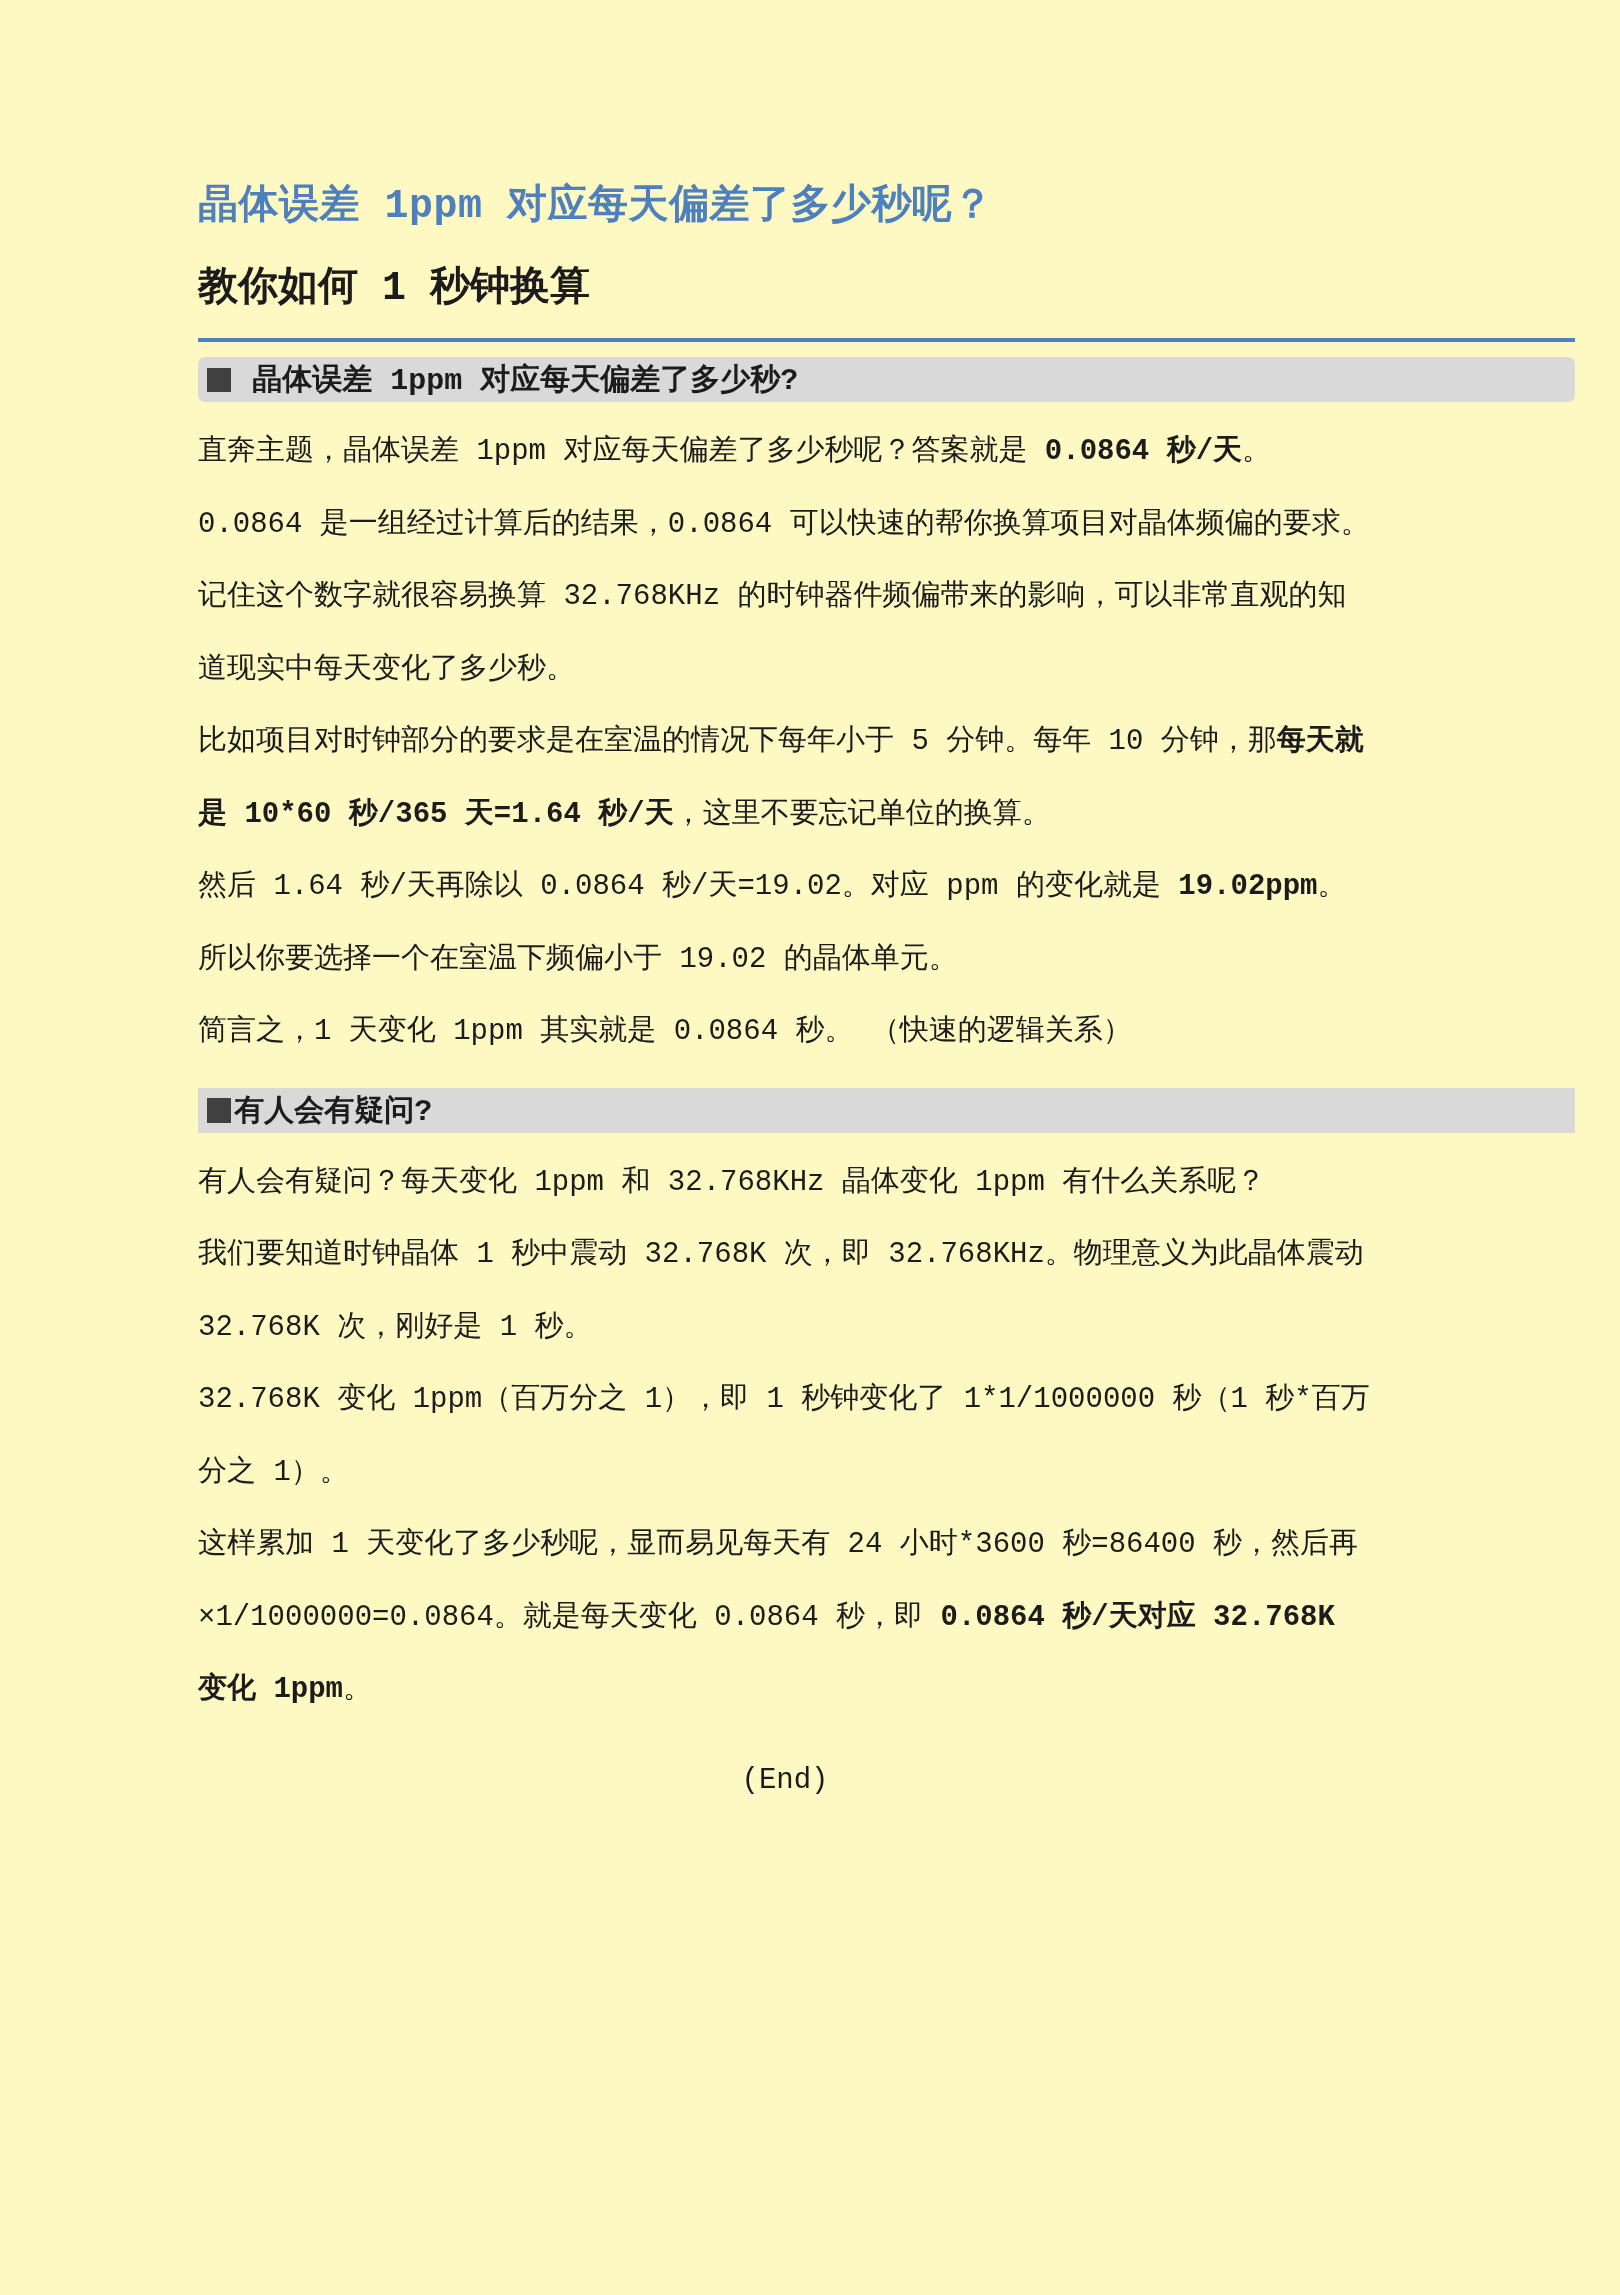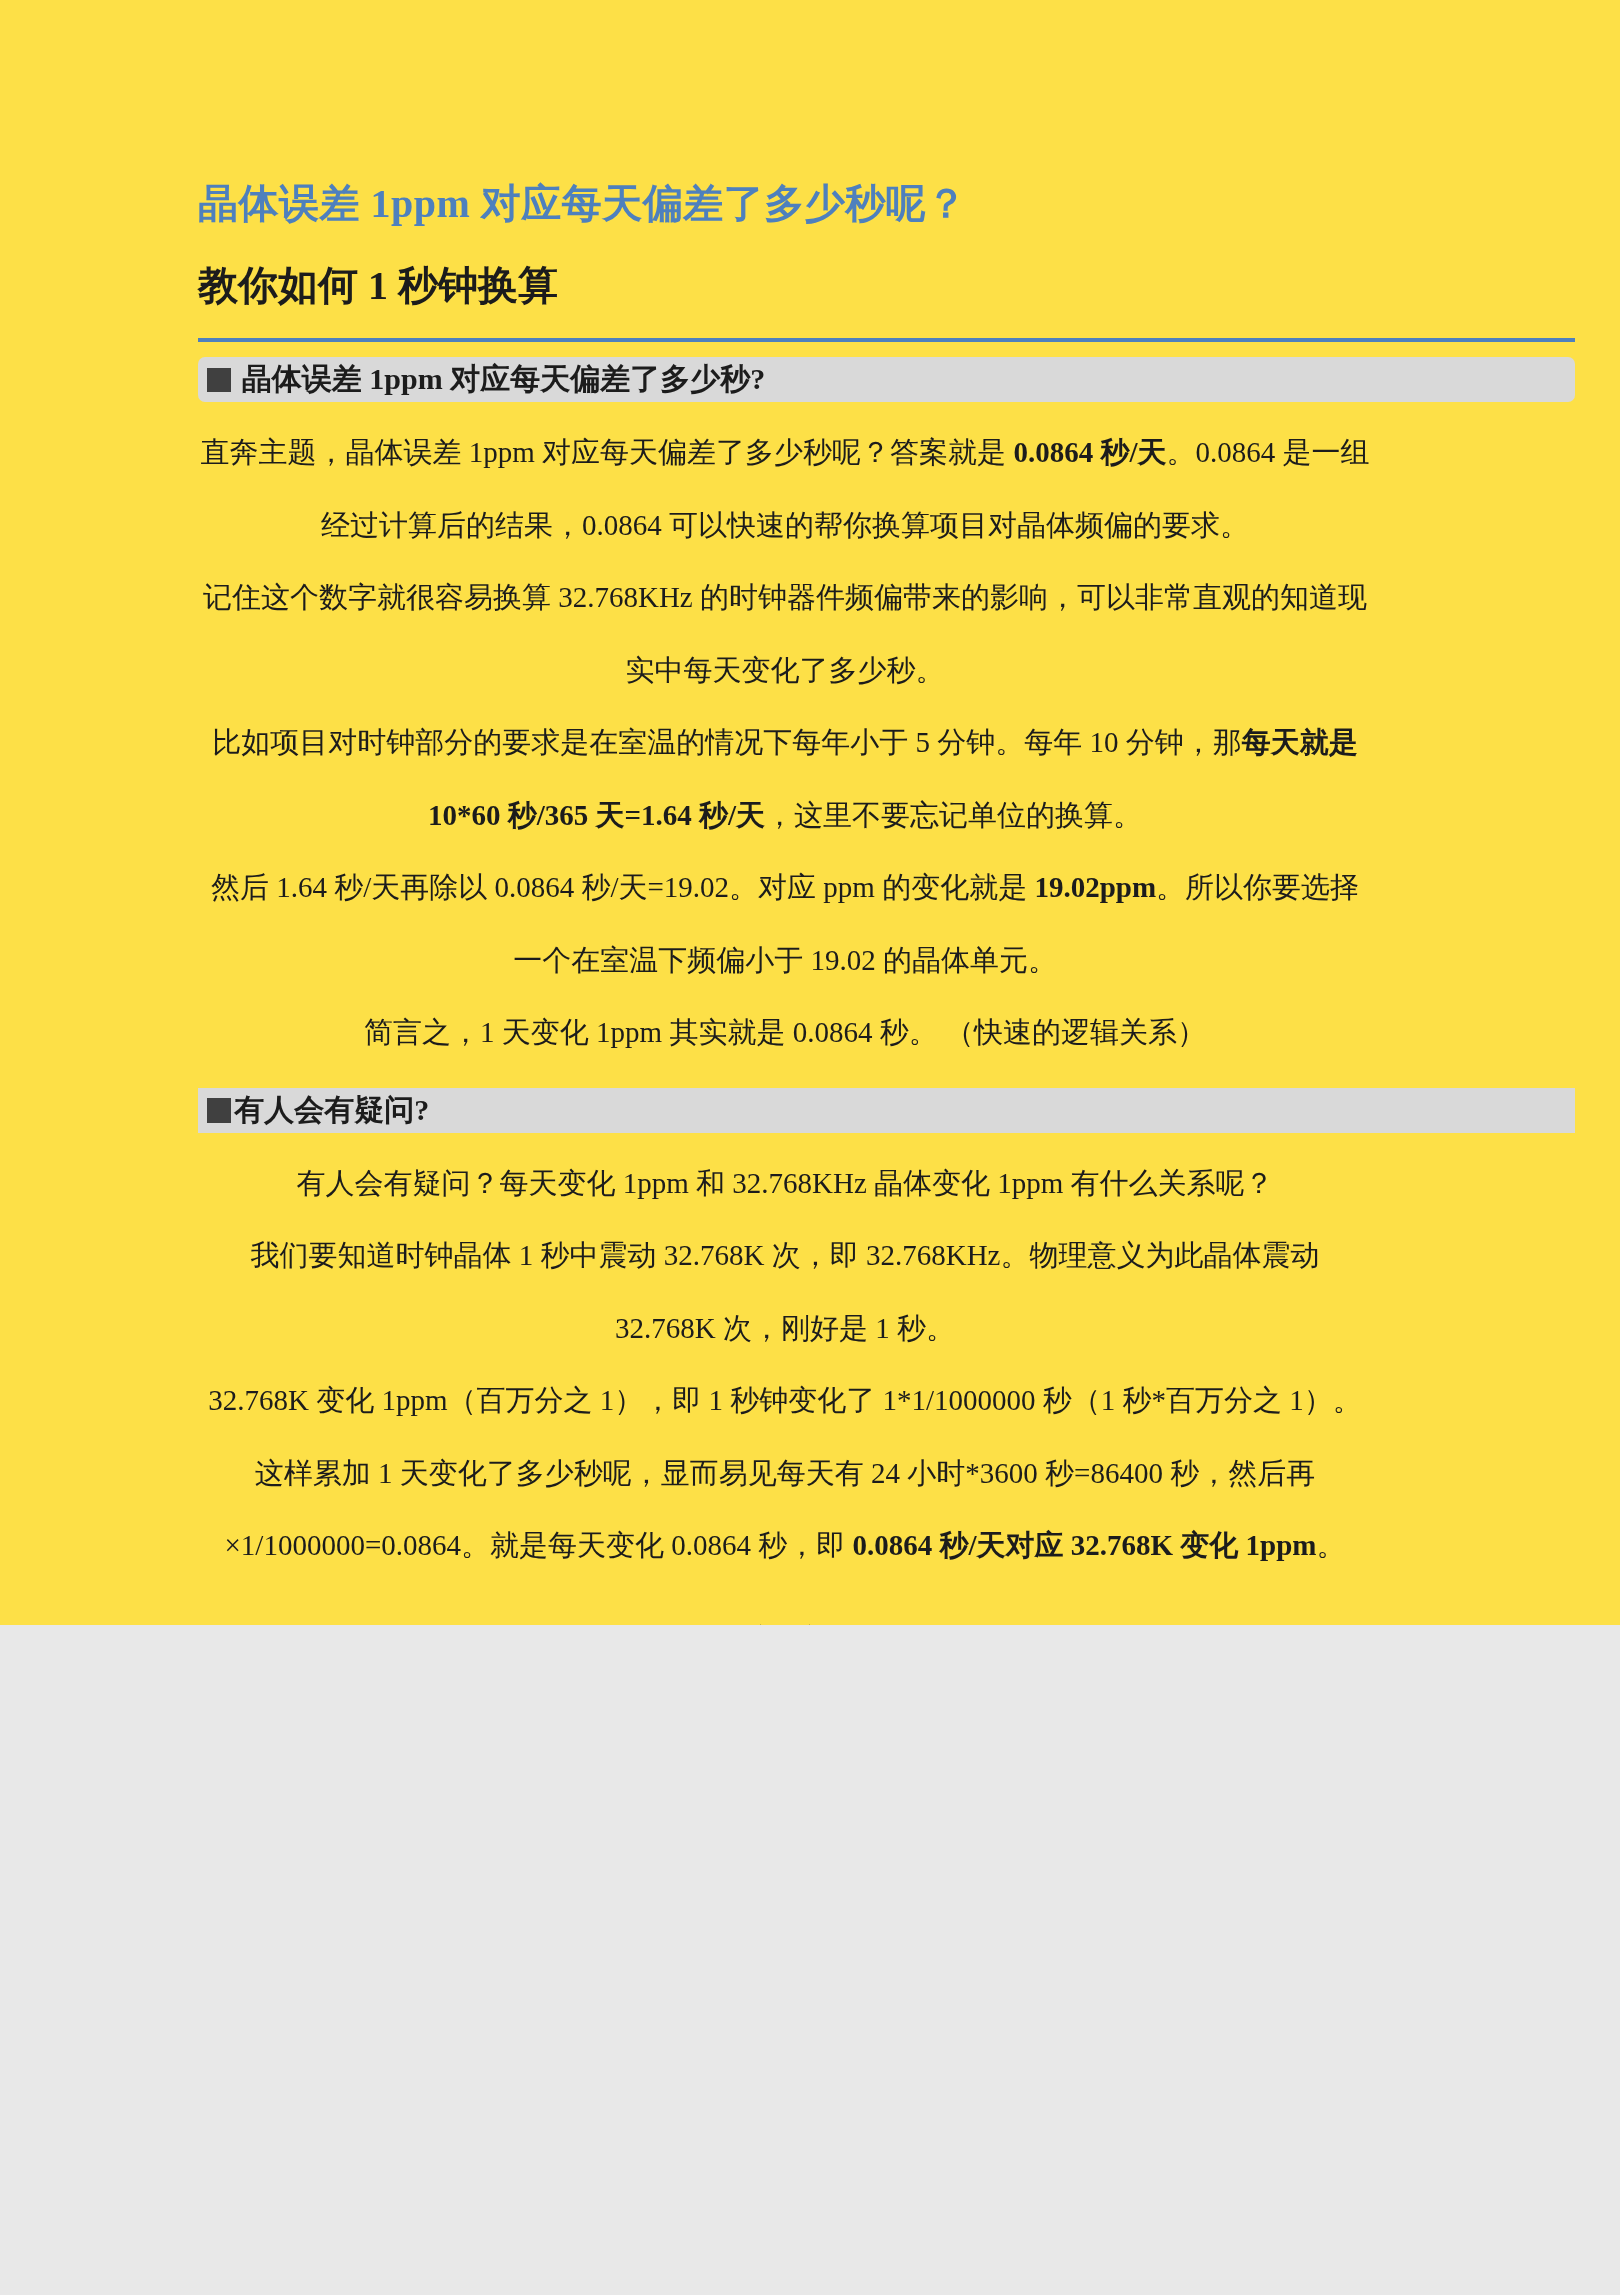--- a/index.html
+++ b/index.html
@@ -1,21 +1,21 @@
 <!DOCTYPE html>
 <html style="font-size:8.5px"><head>
 <meta charset="utf-8">
 <style>
   html,body { margin:0; padding:0; background:#e8e8e8; }
   .page {
     position:relative;
     width:1621px;
-    height:1625px;
-    background:#fde047;
-    font-family:Liberation Serif, serif;
+    height:2295px;
+    background:#fef9c3;
+    font-family:Liberation Mono, monospace;
     color:#1c1c1c;
     overflow:hidden;
   }
   .content { padding:176px 46px 0 198px; box-sizing:border-box; }
   .doc-title {
     margin:0;
     font-size:40px;
     font-weight:700;
     color:#4e80bd;
     letter-spacing:0.5px;
@@ -55,21 +55,21 @@
   }
   .sec-paras {
     margin-top:14px;
     margin-bottom:19px;
     width:1174px;
   }
   p.para {
     margin:0;
     font-size:29px;
     line-height:2.5;
-    text-align:center;
+    text-align:left;
   }
   p.para strong { font-weight:700; }
   .end-marker {
     width:1174px;
     text-align:center;
     font-size:29px;
     margin-top:37px;
   }
 </style>
 </head>

